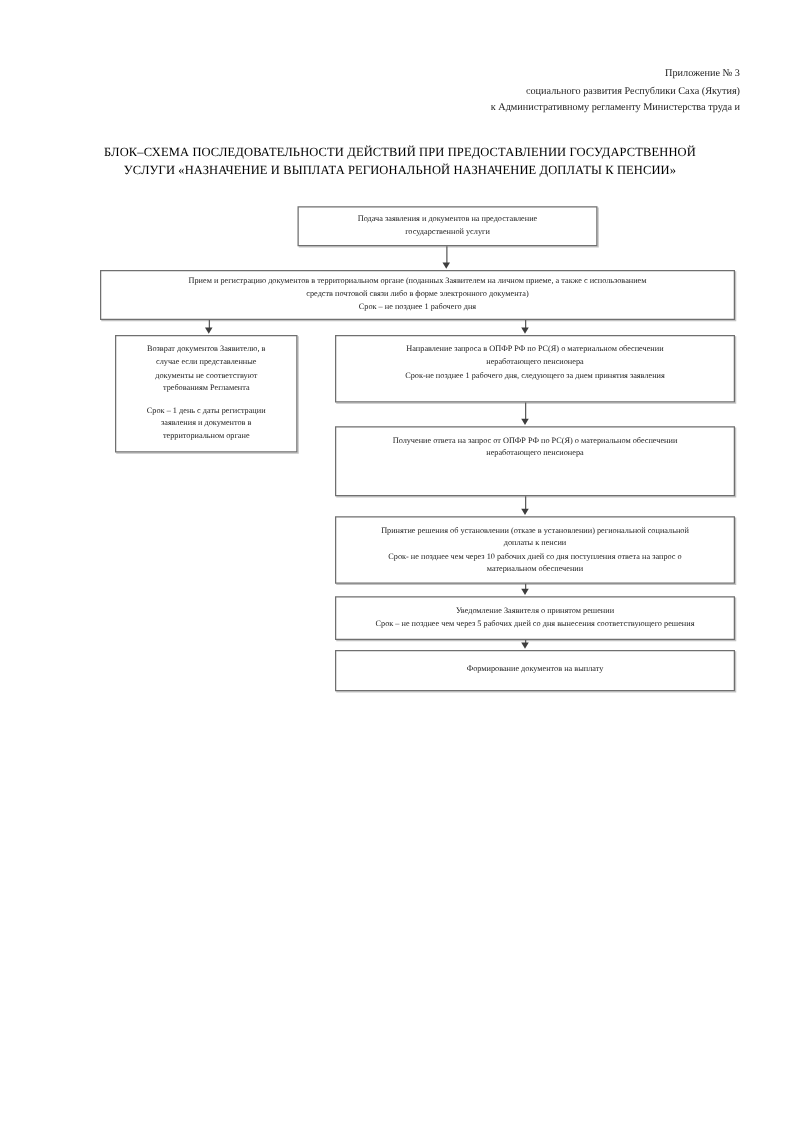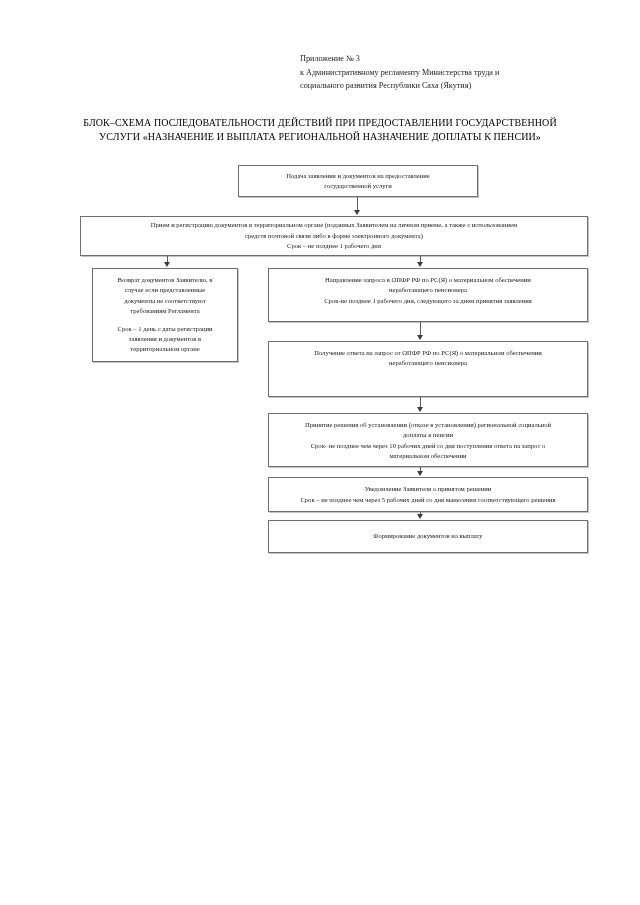--- a/index.html
+++ b/index.html
@@ -23,21 +23,21 @@
     width: 640px;
     height: 905px;
   }
 
   
   .doc-header {
     position: absolute;
     left: 300px;
     top: 52px;
     width: 292px;
-    text-align: left;
+    text-align: right;
     font-size: 8.2px;
     line-height: 1.65;
     color: #1c1c1c;
     font-family: Liberation Serif, serif;
   }
   .doc-header div { white-space: nowrap; }
 
   
   .doc-title {
     position: absolute;
@@ -125,22 +125,22 @@
   #c7-line   { left: 420px; top: 512px;  height: 3px; }
   #c7-arrow  { left: 417px; top: 514px; }
 </style>
 </head>
 <body>
 
 <div class="page">
 
   <div class="doc-header">
     <div>Приложение № 3</div>
+    <div>социального развития Республики Саха (Якутия)</div>
     <div>к Административному регламенту Министерства труда и</div>
-    <div>социального развития Республики Саха (Якутия)</div>
   </div>
 
   <div class="doc-title">
     <div>БЛОК–СХЕМА ПОСЛЕДОВАТЕЛЬНОСТИ ДЕЙСТВИЙ ПРИ ПРЕДОСТАВЛЕНИИ ГОСУДАРСТВЕННОЙ</div>
     <div>УСЛУГИ «НАЗНАЧЕНИЕ И ВЫПЛАТА РЕГИОНАЛЬНОЙ НАЗНАЧЕНИЕ ДОПЛАТЫ К ПЕНСИИ»</div>
   </div>
 
   <div class="node center-align" id="node-application">
     <div class="node-text">
       <p>Подача заявления и документов на предоставление</p>

